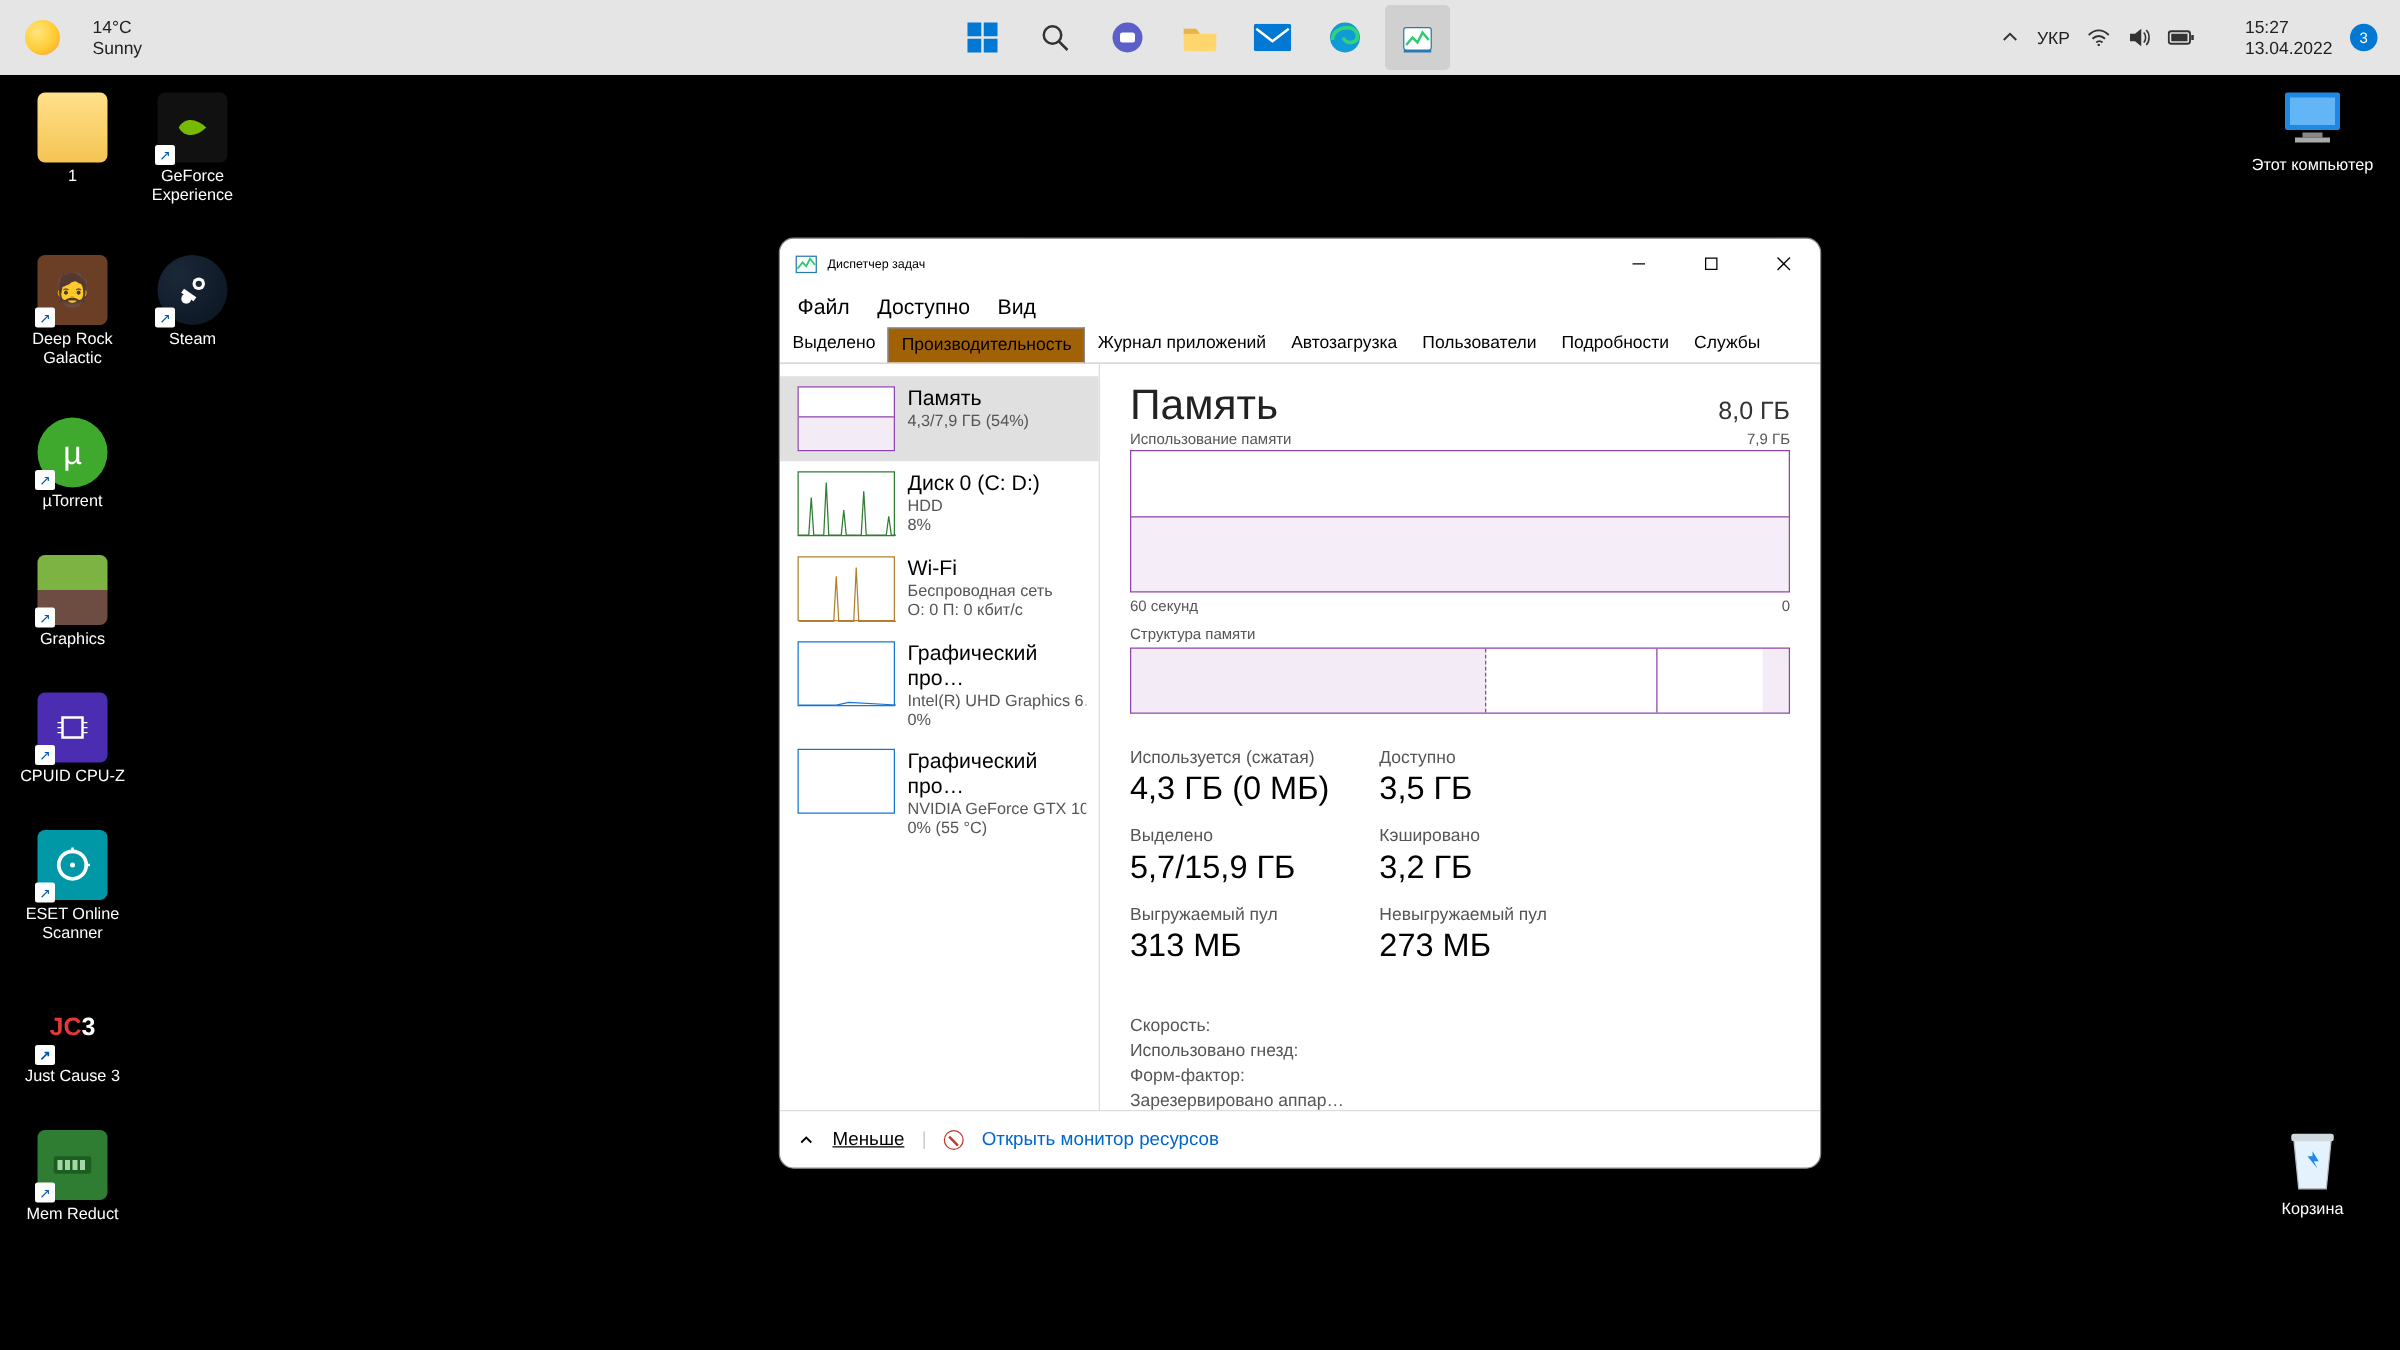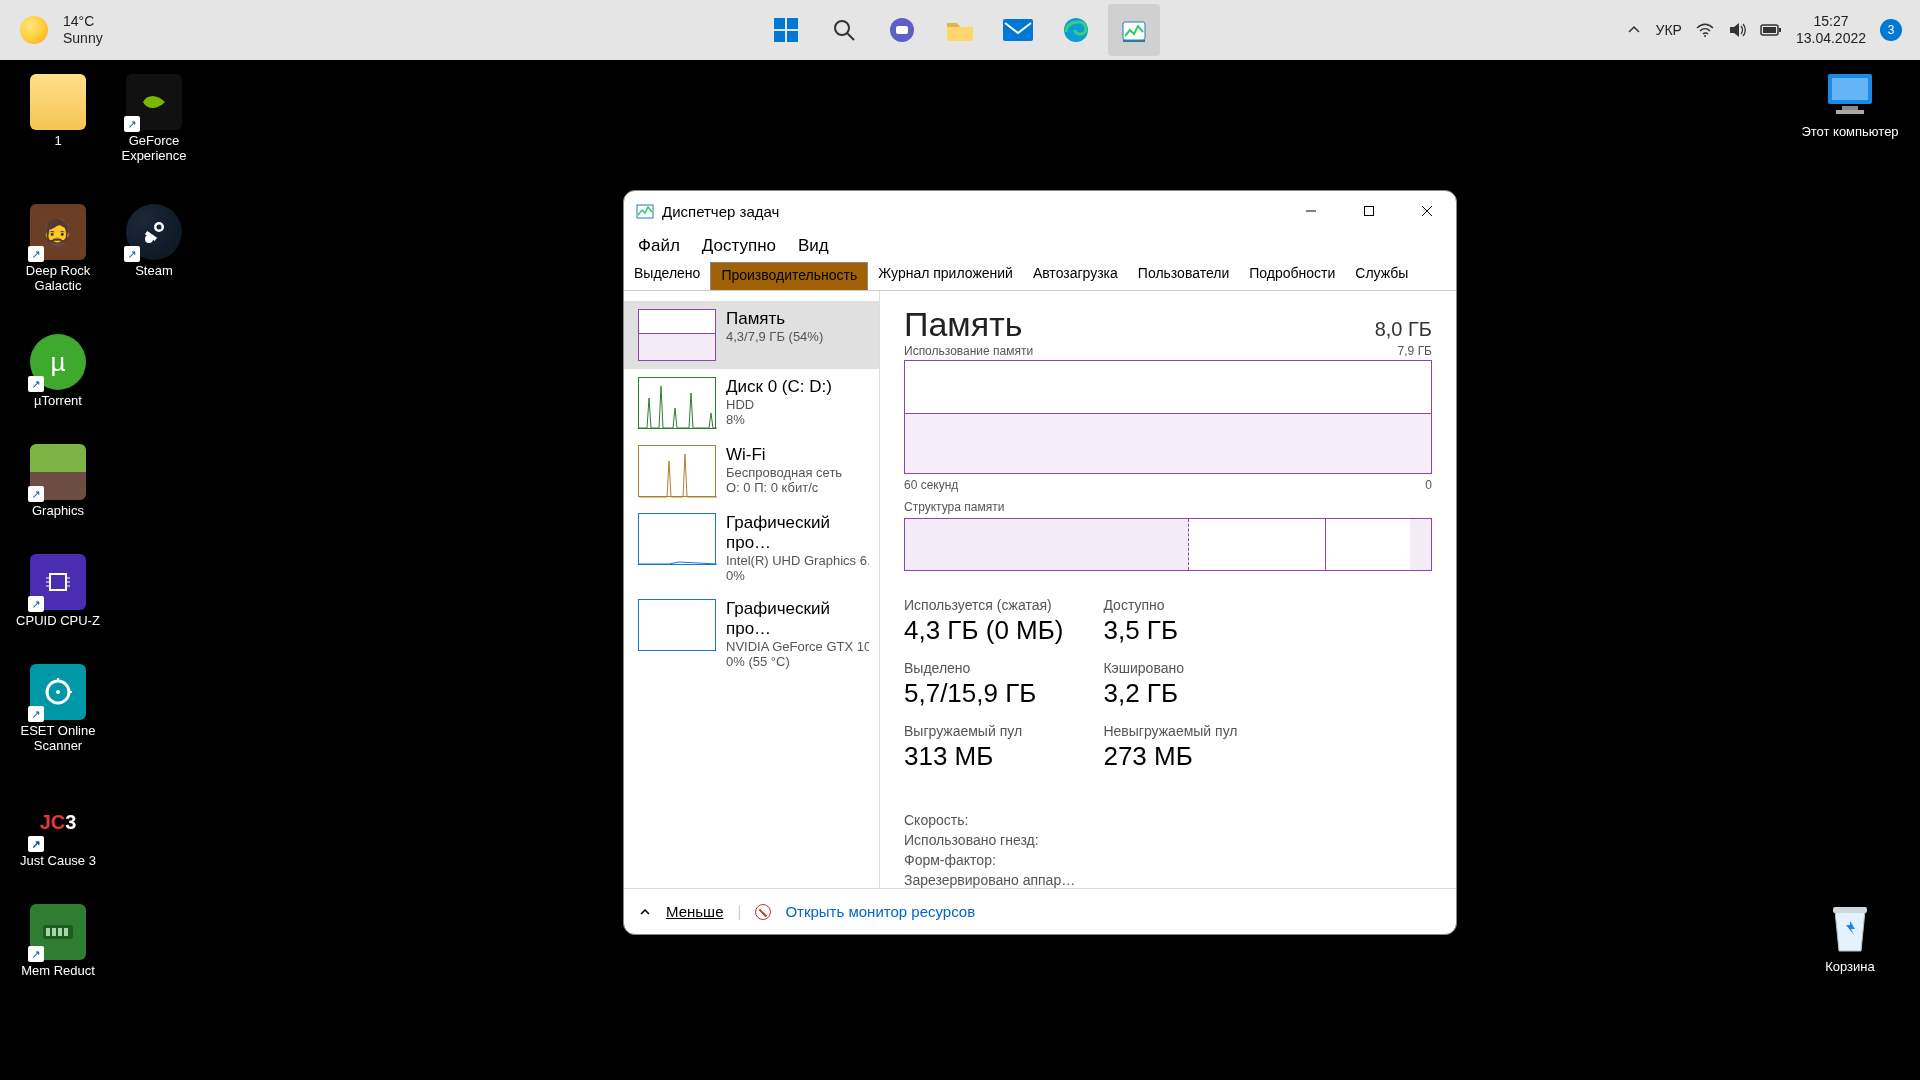--- a/index.html
+++ b/index.html
@@ -1,48 +1,48 @@
 <!DOCTYPE html>
 <html><head>
 <meta charset="utf-8">
 <style>
 * { margin: 0; padding: 0; box-sizing: border-box; font-family: "Segoe UI", Arial, sans-serif; }
 html, body { width: 1920px; height: 1080px; overflow: hidden; }
 body { background: #000; position: relative; }
 
 
 .taskbar { position: absolute; top: 0; left: 0; right: 0; height: 60px; background: #e5e5e5; display: flex; align-items: center; }
-.tb-weather { display: flex; align-items: center; gap: 15px; padding-left: 20px; }
+.tb-weather { display: flex; align-items: center; gap: 26px; padding-left: 20px; }
 .tb-weather-icon { width: 28px; height: 28px; border-radius: 50%; background: radial-gradient(circle at 35% 35%, #ffe680 0%, #ffcc33 55%, #ff9933 100%); }
 .tb-weather-text { display: flex; flex-direction: column; font-size: 14px; color: #222; line-height: 1.2; }
 .tb-center { position: absolute; left: 50%; transform: translateX(-50%); display: flex; gap: 6px; }
 .tb-icon { width: 52px; height: 52px; display: flex; align-items: center; justify-content: center; border-radius: 4px; }
 .tb-icon.active { background: #d0d0d0; }
 .tb-right { margin-left: auto; display: flex; align-items: center; gap: 14px; padding-right: 18px; color: #222; font-size: 14px; }
-.tb-clock { text-align: center; line-height: 1.2; }
+.tb-clock { text-align: left; line-height: 1.2; margin-left: 26px; }
 .tb-badge { width: 22px; height: 22px; background: #0078d4; border-radius: 50%; color: #fff; font-size: 12px; display: flex; align-items: center; justify-content: center; }
 
 
 .desktop-icons { position: absolute; top: 70px; left: 10px; display: flex; flex-direction: column; gap: 0; }
 .di-row { display: flex; }
 .di { width: 96px; height: 110px; display: flex; flex-direction: column; align-items: center; justify-content: flex-start; padding-top: 4px; text-align: center; cursor: default; }
 .di.tall { height: 130px; }
 .di .ico { width: 56px; height: 56px; border-radius: 6px; display: flex; align-items: center; justify-content: center; font-size: 26px; color: #fff; position: relative; }
 .di .lbl { color: #fff; font-size: 13px; margin-top: 4px; line-height: 1.15; text-shadow: 0 1px 2px #000; }
 .di .short { position: absolute; left: -2px; bottom: -2px; width: 16px; height: 16px; background: #fff; border-radius: 2px; font-size: 11px; color: #0058b0; display: flex; align-items: center; justify-content: center; }
 
 .desktop-right { position: absolute; top: 70px; right: 20px; display: flex; flex-direction: column; align-items: center; gap: 760px; }
 .di2 { width: 100px; display: flex; flex-direction: column; align-items: center; text-align: center; }
 .di2 .lbl { color: #fff; font-size: 13px; margin-top: 4px; text-shadow: 0 1px 2px #000; }
 
 
 .tm-window { position: absolute; left: 623px; top: 190px; width: 834px; height: 745px; background: #fff; border: 1px solid #888; border-radius: 12px; box-shadow: 0 10px 35px rgba(0,0,0,.55); display: flex; flex-direction: column; overflow: hidden; }
 .tm-titlebar { height: 40px; display: flex; align-items: center; padding-left: 12px; }
 .tm-titlebar .app-icon { width: 18px; height: 18px; margin-right: 8px; }
-.tm-title { font-size: 15px; color: #000; }
+.tm-title { font-size: 10px; color: #000; }
 .tm-winbtns { margin-left: auto; display: flex; }
 .tm-winbtn { width: 58px; height: 40px; display: flex; align-items: center; justify-content: center; color: #000; }
 .tm-menubar { height: 30px; display: flex; align-items: center; gap: 22px; padding-left: 14px; font-size: 17px; color: #000; }
 .tm-tabs { height: 30px; display: flex; align-items: stretch; border-bottom: 1px solid #ccc; font-size: 14px; overflow: hidden; }
 .tm-tab { padding: 4px 10px 0 10px; color: #000; white-space: nowrap; }
 .tm-tab.selected { border: 1px solid #888; border-bottom: 1px solid #fff; position: relative; top: 1px; background: #a16207; }
 
 .tm-body { flex: 1; display: flex; min-height: 0; }
 .tm-sidebar { width: 255px; padding: 10px 0; overflow: hidden; }
 .sb-item { display: flex; gap: 10px; padding: 8px 10px 8px 14px; cursor: default; }

